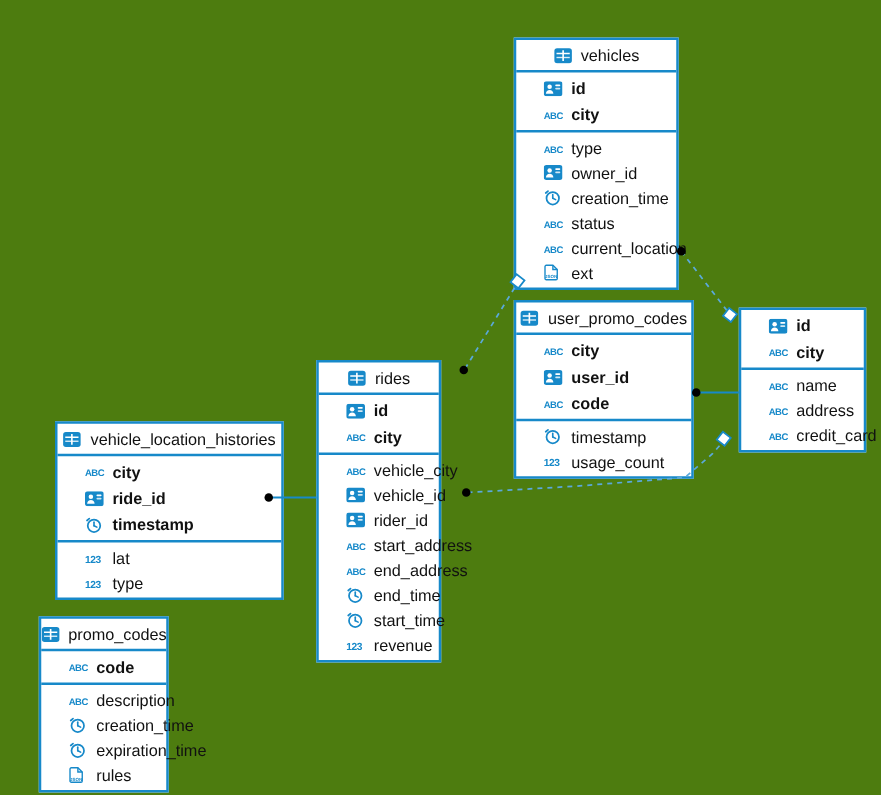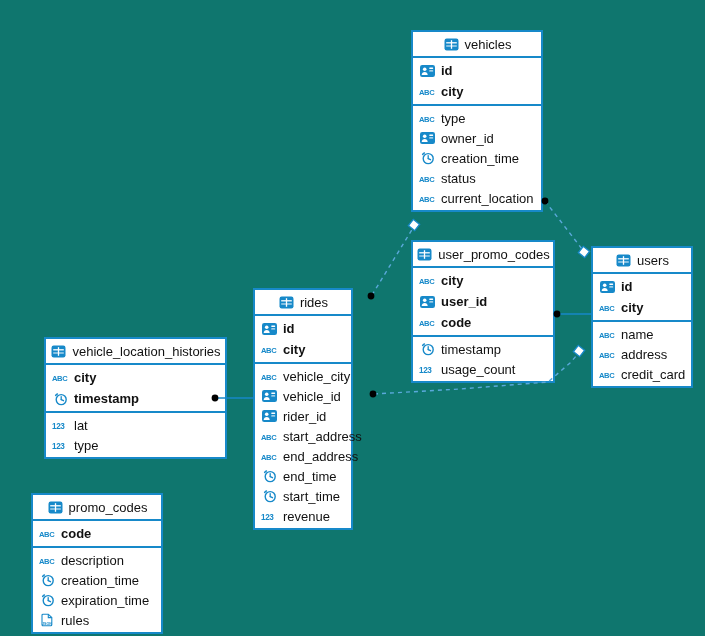--- a/index.html
+++ b/index.html
@@ -5,53 +5,53 @@
   html,body{margin:0;padding:0;}
   body{
     font-family:"Liberation Sans", sans-serif;
     background:#ffffff;
     width:705px;height:636px;
     position:relative;
     overflow:hidden;
   }
   #canvas{
     position:absolute;left:0;top:0;width:705px;height:636px;
-    background:#0f766e;
+    background:#4d7c0f;
   }
   .table-node{
     position:absolute;
     background:#ffffff;
     border:2px solid #1789c9;
     box-sizing:border-box;
     z-index:2;
   }
   .table-header{
     height:24px;
     display:flex;align-items:center;justify-content:center;
     gap:5px;
     border-bottom:2px solid #1789c9;
     padding:0 6px;
     white-space:nowrap;
   }
   .table-title{
     font-size:13px;color:#111111;
   }
-  .cols{list-style:none;margin:0;padding:2px 0;}
+  .cols{list-style:none;margin:0;padding:2px 16px;}
   .cols-secondary{border-top:2px solid #1789c9;}
   .row{
     height:20px;
     display:flex;align-items:center;
     padding:0 6px;
     gap:5px;
     white-space:nowrap;
   }
   .row.pk{height:21px;}
   .row.pk .col-name{font-weight:bold;}
   .col-name{font-size:13px;color:#111111;}
-  .icon{display:inline-flex;align-items:center;justify-content:center;width:17px;flex:0 0 17px;}
+  .icon{display:inline-flex;align-items:center;width:17px;flex:0 0 17px;}
   #wires{
     position:absolute;left:0;top:0;width:705px;height:636px;
     z-index:3;pointer-events:none;
   }
 </style>
 </head>
 <body>
 
 <div id="canvas">
   <div id="tables-root">
@@ -130,35 +130,34 @@
             <span class="col-name">status</span>
           </li>
           <li class="row">
             <span class="icon">
               <svg width="17" height="11" viewBox="0 0 17 11">
                 <text x="0" y="9" font-family="Liberation Sans, sans-serif" font-size="7.6" font-weight="bold" fill="#1789c9" letter-spacing="-0.4">ABC</text>
               </svg>
             </span>
             <span class="col-name">current_location</span>
           </li>
+          <li class="row">
+            <span class="icon">
+              <svg width="13" height="14" viewBox="0 0 13 14">
+                <path d="M2 1.2h5.3l3.5 3.4v7.2a1 1 0 0 1-1 1H2a1 1 0 0 1-1-1V2.2a1 1 0 0 1 1-1z" fill="#fff" stroke="#1789c9" stroke-width="1.1"></path>
+                <path d="M7.3 1.2v3.4h3.5" fill="none" stroke="#1789c9" stroke-width="1.1"></path>
+                <text x="1.1" y="11.6" font-family="Liberation Sans, sans-serif" font-size="3.6" font-weight="bold" fill="#1789c9">JSON</text>
+              </svg>
+            </span>
+            <span class="col-name">ext</span>
+          </li>
         </ul>
   </div>
 
   <div class="table-node" style="left: 591px; top: 246px; width: 102px;">
-    <div class="table-header">
-      <span class="icon">
-            <svg width="15" height="13" viewBox="0 0 15 13">
-              <rect x="0.5" y="0.5" width="14" height="12" rx="2.2" fill="#1789c9"></rect>
-              <line x1="2.2" y1="4.8" x2="12.8" y2="4.8" stroke="#fff" stroke-width="1.3"></line>
-              <line x1="7.5" y1="2.2" x2="7.5" y2="10.8" stroke="#fff" stroke-width="1.3"></line>
-              <line x1="2.2" y1="8" x2="12.8" y2="8" stroke="#fff" stroke-width="1.1" opacity="0.85"></line>
-            </svg>
-          </span>
-      <span class="table-title">users</span>
-    </div>
     <ul class="cols cols-primary">
           <li class="row pk">
             <span class="icon">
               <svg width="15" height="12" viewBox="0 0 15 12">
                 <rect x="0" y="0" width="15" height="12" rx="2.2" fill="#1789c9"></rect>
                 <circle cx="4.7" cy="4.3" r="1.8" fill="#fff"></circle>
                 <path d="M1.7 10c0-2 1.4-3.1 3-3.1s3 1.1 3 3.1z" fill="#fff"></path>
                 <rect x="9.2" y="2.6" width="4" height="1.3" rx="0.6" fill="#fff"></rect>
                 <rect x="9.2" y="5.2" width="4" height="1.3" rx="0.6" fill="#fff" opacity="0.8"></rect>
               </svg>
@@ -399,20 +398,32 @@
           <li class="row pk">
             <span class="icon">
               <svg width="17" height="11" viewBox="0 0 17 11">
                 <text x="0" y="9" font-family="Liberation Sans, sans-serif" font-size="7.6" font-weight="bold" fill="#1789c9" letter-spacing="-0.4">ABC</text>
               </svg>
             </span>
             <span class="col-name">city</span>
           </li>
           <li class="row pk">
             <span class="icon">
+              <svg width="15" height="12" viewBox="0 0 15 12">
+                <rect x="0" y="0" width="15" height="12" rx="2.2" fill="#1789c9"></rect>
+                <circle cx="4.7" cy="4.3" r="1.8" fill="#fff"></circle>
+                <path d="M1.7 10c0-2 1.4-3.1 3-3.1s3 1.1 3 3.1z" fill="#fff"></path>
+                <rect x="9.2" y="2.6" width="4" height="1.3" rx="0.6" fill="#fff"></rect>
+                <rect x="9.2" y="5.2" width="4" height="1.3" rx="0.6" fill="#fff" opacity="0.8"></rect>
+              </svg>
+            </span>
+            <span class="col-name">ride_id</span>
+          </li>
+          <li class="row pk">
+            <span class="icon">
               <svg width="14" height="14" viewBox="0 0 14 14">
                 <circle cx="7.2" cy="7.6" r="5" fill="none" stroke="#1789c9" stroke-width="1.4"></circle>
                 <line x1="1.6" y1="3.4" x2="3.4" y2="1.9" stroke="#1789c9" stroke-width="1.4" stroke-linecap="round"></line>
                 <line x1="7.2" y1="7.6" x2="7.2" y2="4.7" stroke="#1789c9" stroke-width="1.3" stroke-linecap="round"></line>
                 <line x1="7.2" y1="7.6" x2="9.5" y2="8.7" stroke="#1789c9" stroke-width="1.3" stroke-linecap="round"></line>
               </svg>
             </span>
             <span class="col-name">timestamp</span>
           </li>
         </ul>
@@ -429,21 +440,21 @@
             <span class="icon">
               <svg width="17" height="11" viewBox="0 0 17 11">
                 <text x="0" y="9.2" font-family="Liberation Sans, sans-serif" font-size="8.2" font-weight="bold" fill="#1789c9" letter-spacing="-0.4">123</text>
               </svg>
             </span>
             <span class="col-name">type</span>
           </li>
         </ul>
   </div>
 
-  <div class="table-node" style="left: 31px; top: 493px; width: 132px;">
+  <div class="table-node" style="left: 31px; top: 493px; width: 104px;">
     <div class="table-header">
       <span class="icon">
             <svg width="15" height="13" viewBox="0 0 15 13">
               <rect x="0.5" y="0.5" width="14" height="12" rx="2.2" fill="#1789c9"></rect>
               <line x1="2.2" y1="4.8" x2="12.8" y2="4.8" stroke="#fff" stroke-width="1.3"></line>
               <line x1="7.5" y1="2.2" x2="7.5" y2="10.8" stroke="#fff" stroke-width="1.3"></line>
               <line x1="2.2" y1="8" x2="12.8" y2="8" stroke="#fff" stroke-width="1.1" opacity="0.85"></line>
             </svg>
           </span>
       <span class="table-title">promo_codes</span>

